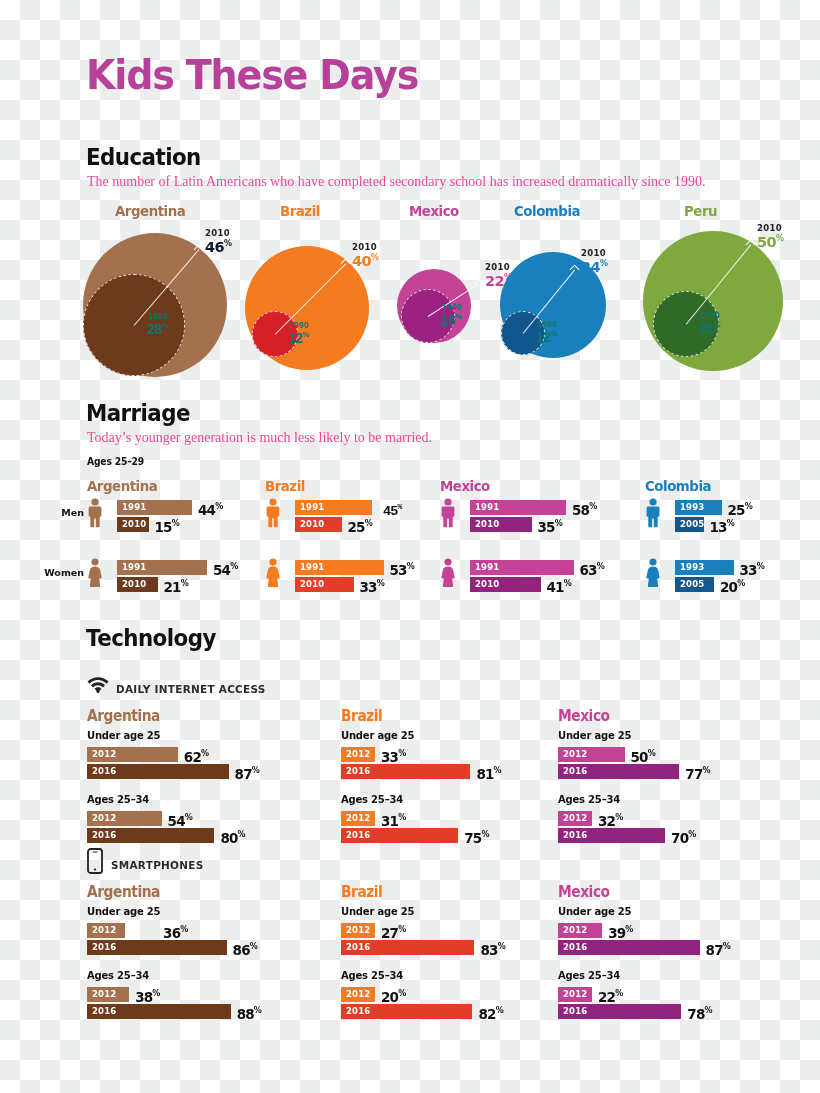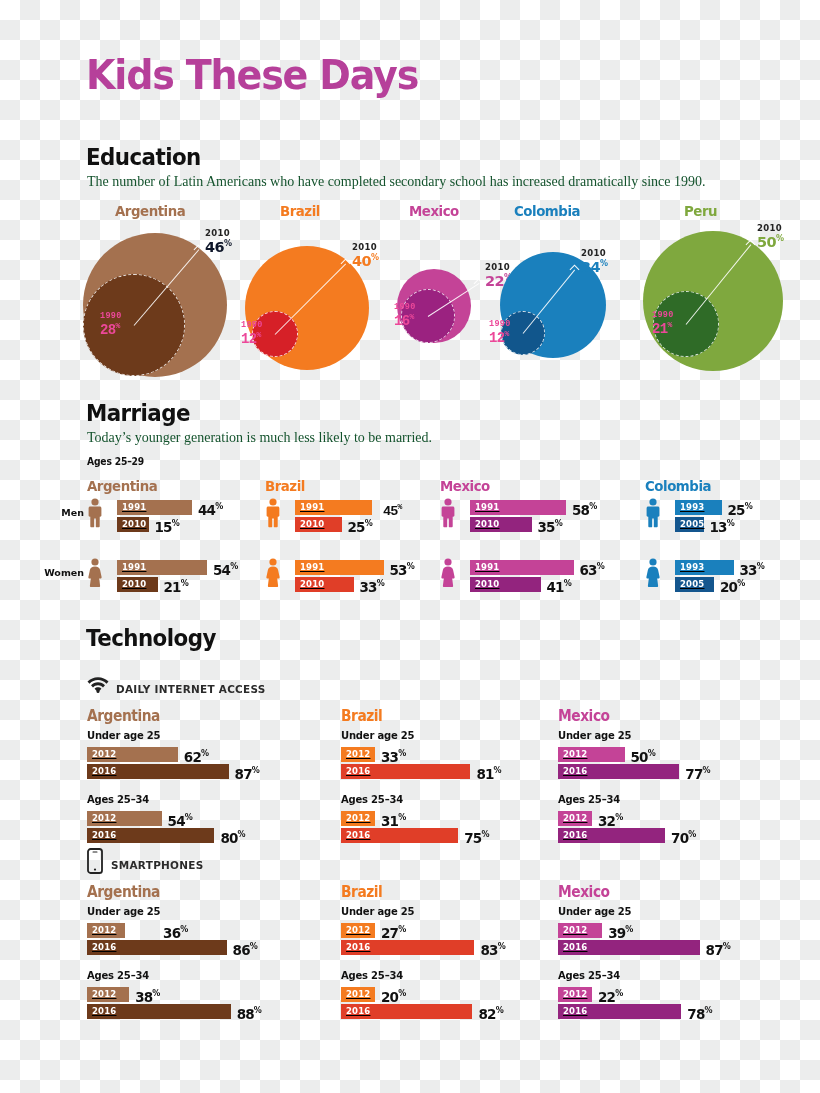--- a/index.html
+++ b/index.html
@@ -35,62 +35,62 @@
   .sec-head {
     position:absolute;
     font-family:"DejaVu Sans", sans-serif;
     font-weight:bold; font-size:23px; color:#111;
     letter-spacing:-0.6px;
     transform:scaleX(0.93); transform-origin:left center;
   }
   .sec-sub {
     position:absolute;
     font-family:"Liberation Serif", serif;
-    font-size:14px; color:#14532d;
+    font-size:14px; color:#ec4899;
   }
   .small-label {
     position:absolute;
     font-family:"DejaVu Sans", sans-serif;
     font-weight:bold; font-size:10px; color:#111;
     letter-spacing:-0.2px;
     transform:scaleX(0.92); transform-origin:left center;
   }
   .country {
     position:absolute;
     font-family:"DejaVu Sans", sans-serif;
     font-weight:bold; font-size:14.5px;
     letter-spacing:-0.5px;
     transform:scaleX(0.92); transform-origin:left center;
   }
   .country.big { font-size:15px; }
   .circ { position:absolute; border-radius:50%; }
   .circ.outer { }
   .circ.inner { outline:1px dashed rgba(255,255,255,.85); outline-offset:-1px; }
   .yr-in {
-    position:absolute; text-align:left; color:#ec4899;
-    font-family:Liberation Mono, monospace; line-height:1;
+    position:absolute; text-align:right; color:#0f766e;
+    font-family:Liberation Sans, sans-serif; line-height:1;
   }
   .yr-in .y { font-size:8.5px; font-weight:bold; letter-spacing:.3px; display:block; margin-bottom:1px;}
   .yr-in .v { font-size:14px; font-weight:bold; letter-spacing:-0.6px; display:block; }
   .yr-in .v sup { font-size:8px; vertical-align:super; font-weight:bold; }
   .yr-out {
     position:absolute; text-align:left; line-height:1;
     font-family:"DejaVu Sans", sans-serif;
   }
   .yr-out .y { font-size:8.5px; font-weight:bold; color:#222; display:block; margin-bottom:2px; letter-spacing:.3px;}
   .yr-out .v { font-size:14.5px; font-weight:bold; letter-spacing:-0.6px; display:block; }
   .yr-out .v sup { font-size:8px; vertical-align:super; }
   .leader { position:absolute; height:1px; background:rgba(255,255,255,.9); transform-origin:left center; }
   .arrowhead { position:absolute; width:7px; height:7px; border-top:1.4px solid rgba(255,255,255,.95); border-right:1.4px solid rgba(255,255,255,.95); }
 
   
   .bar-row { position:absolute; height:15px; }
   .bar {
     position:absolute; left:0; top:0; height:15px;
-    display:flex; align-items:center;text-decoration:underline;
+    display:flex; align-items:center;
   }
   .bar .yr {
     font-family:"DejaVu Sans", sans-serif;
     font-weight:bold; font-size:8.5px; color:#fff;
     padding-left:5px; letter-spacing:.2px; line-height:1;
   }
   .bar-val {
     position:absolute; top:-1px;
     font-family:"DejaVu Sans", sans-serif;
     font-weight:bold; font-size:13.5px; color:#111;

